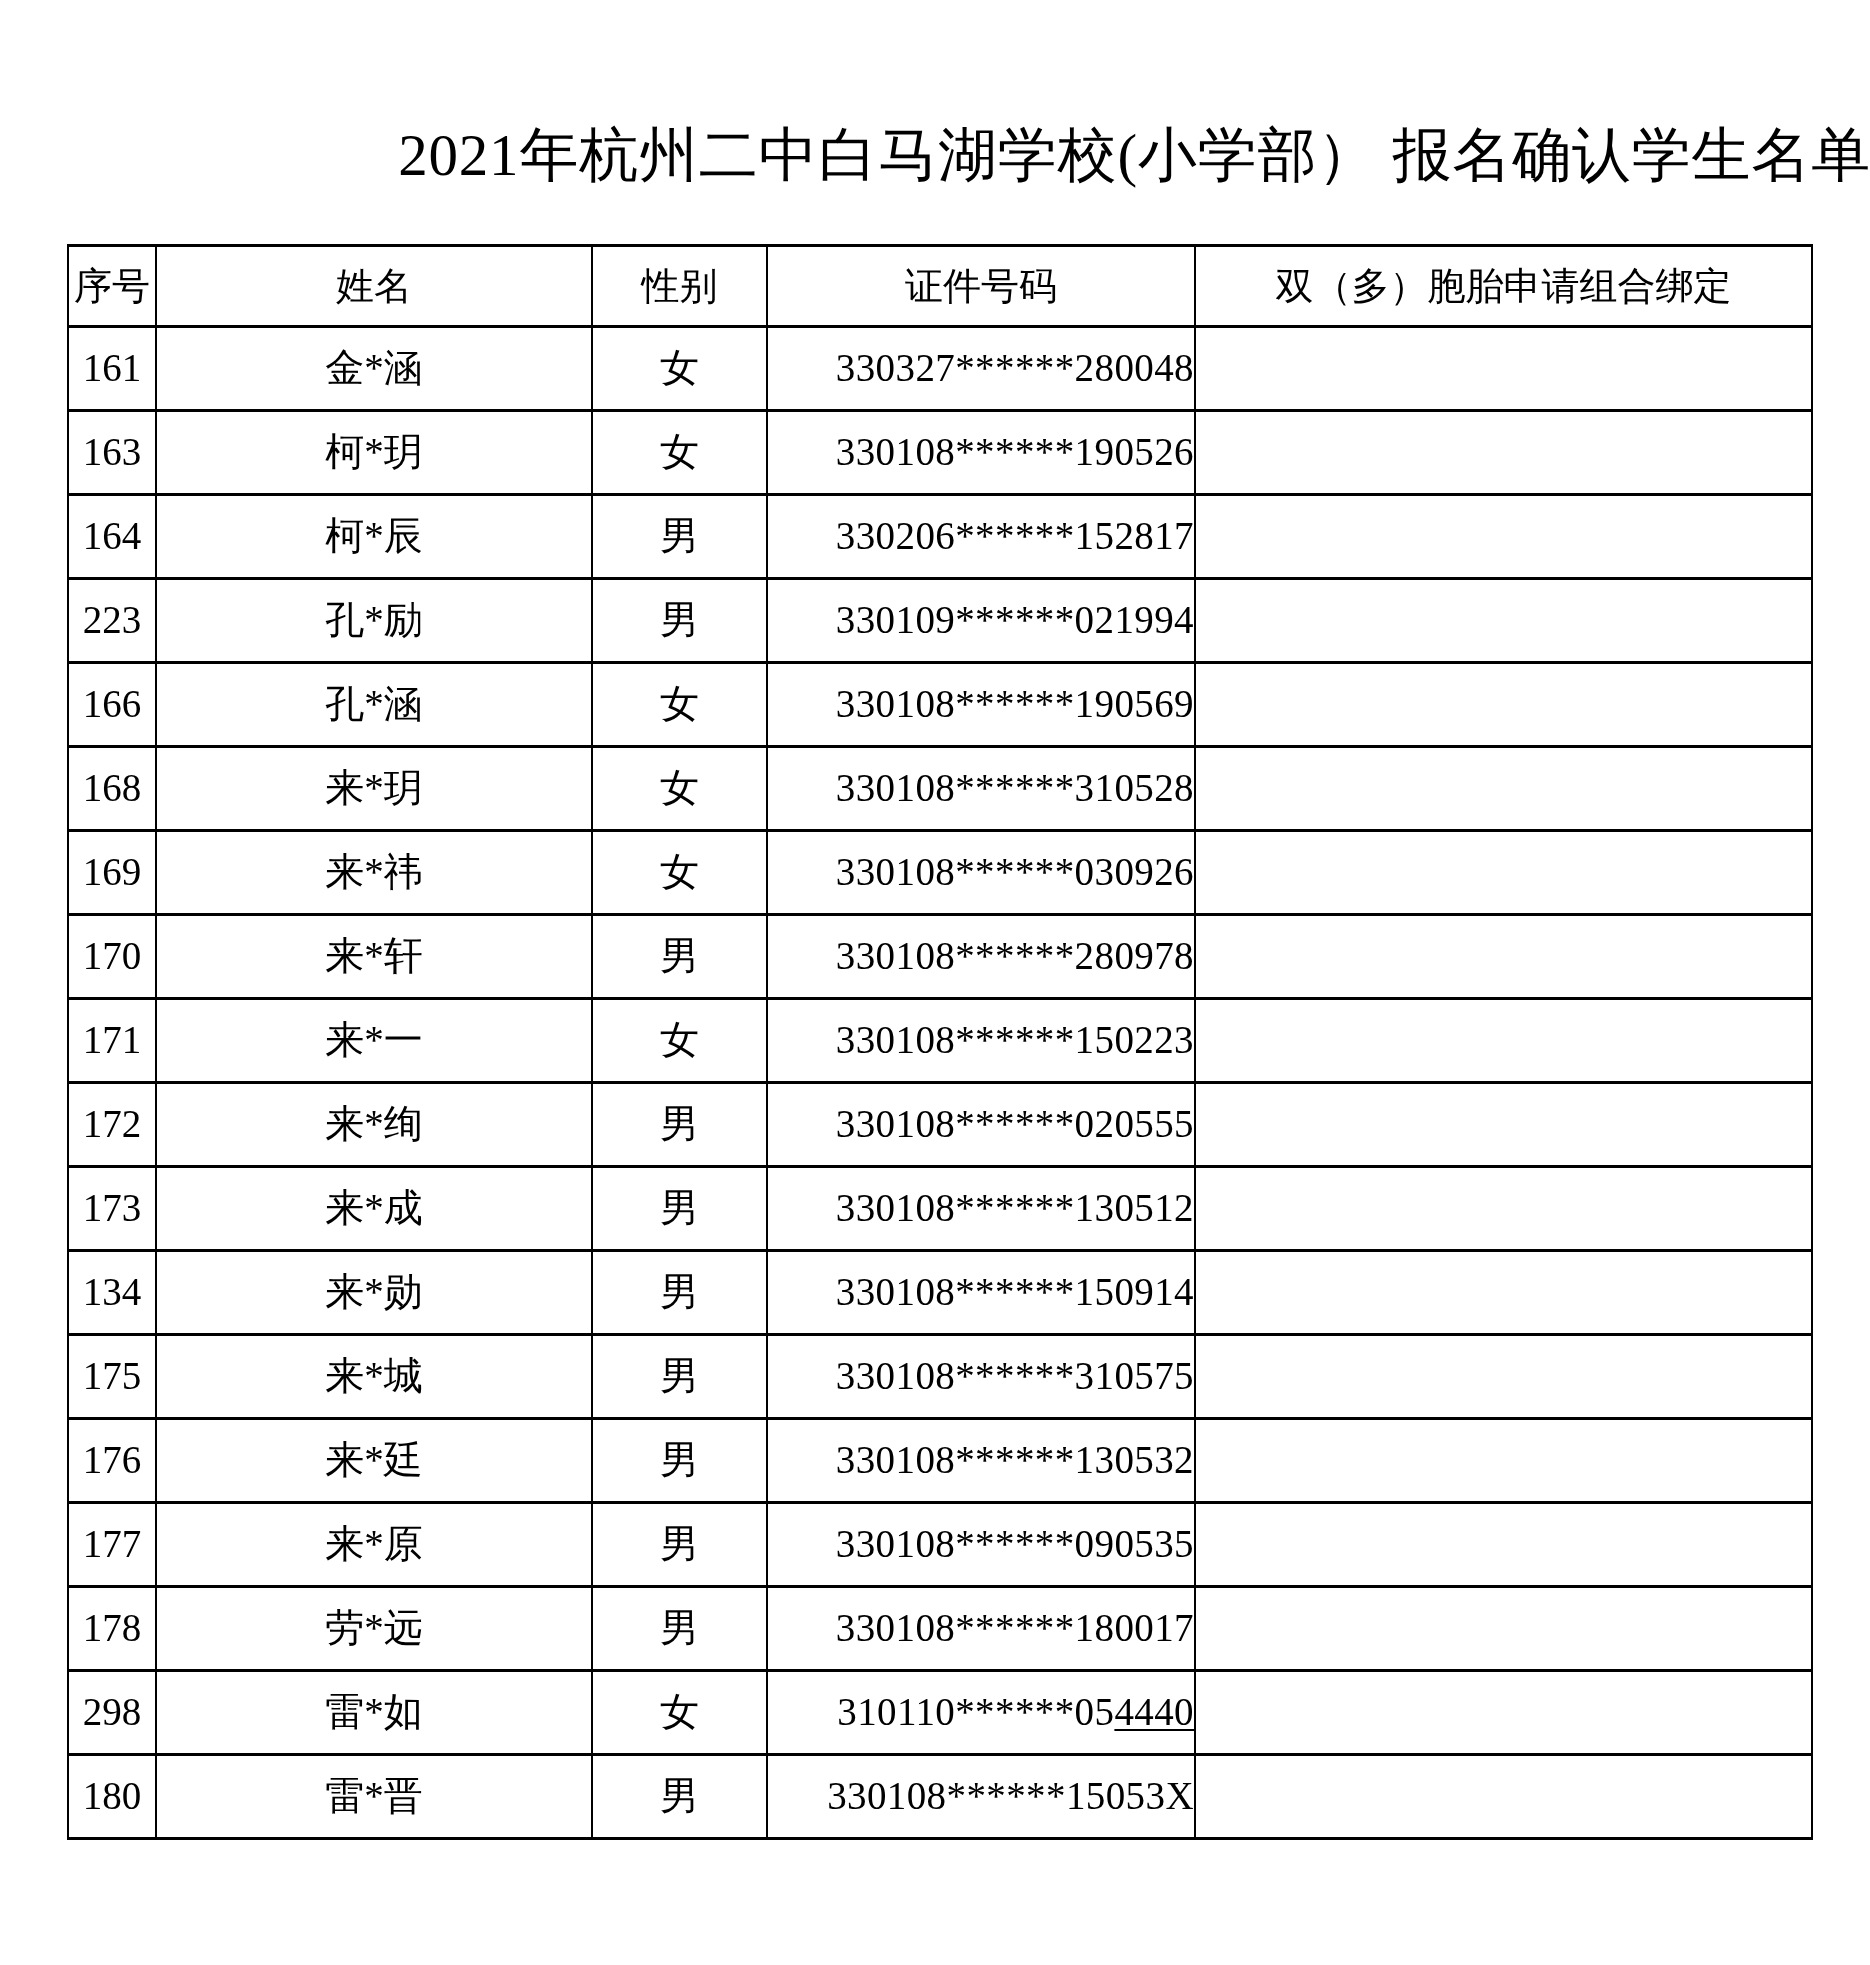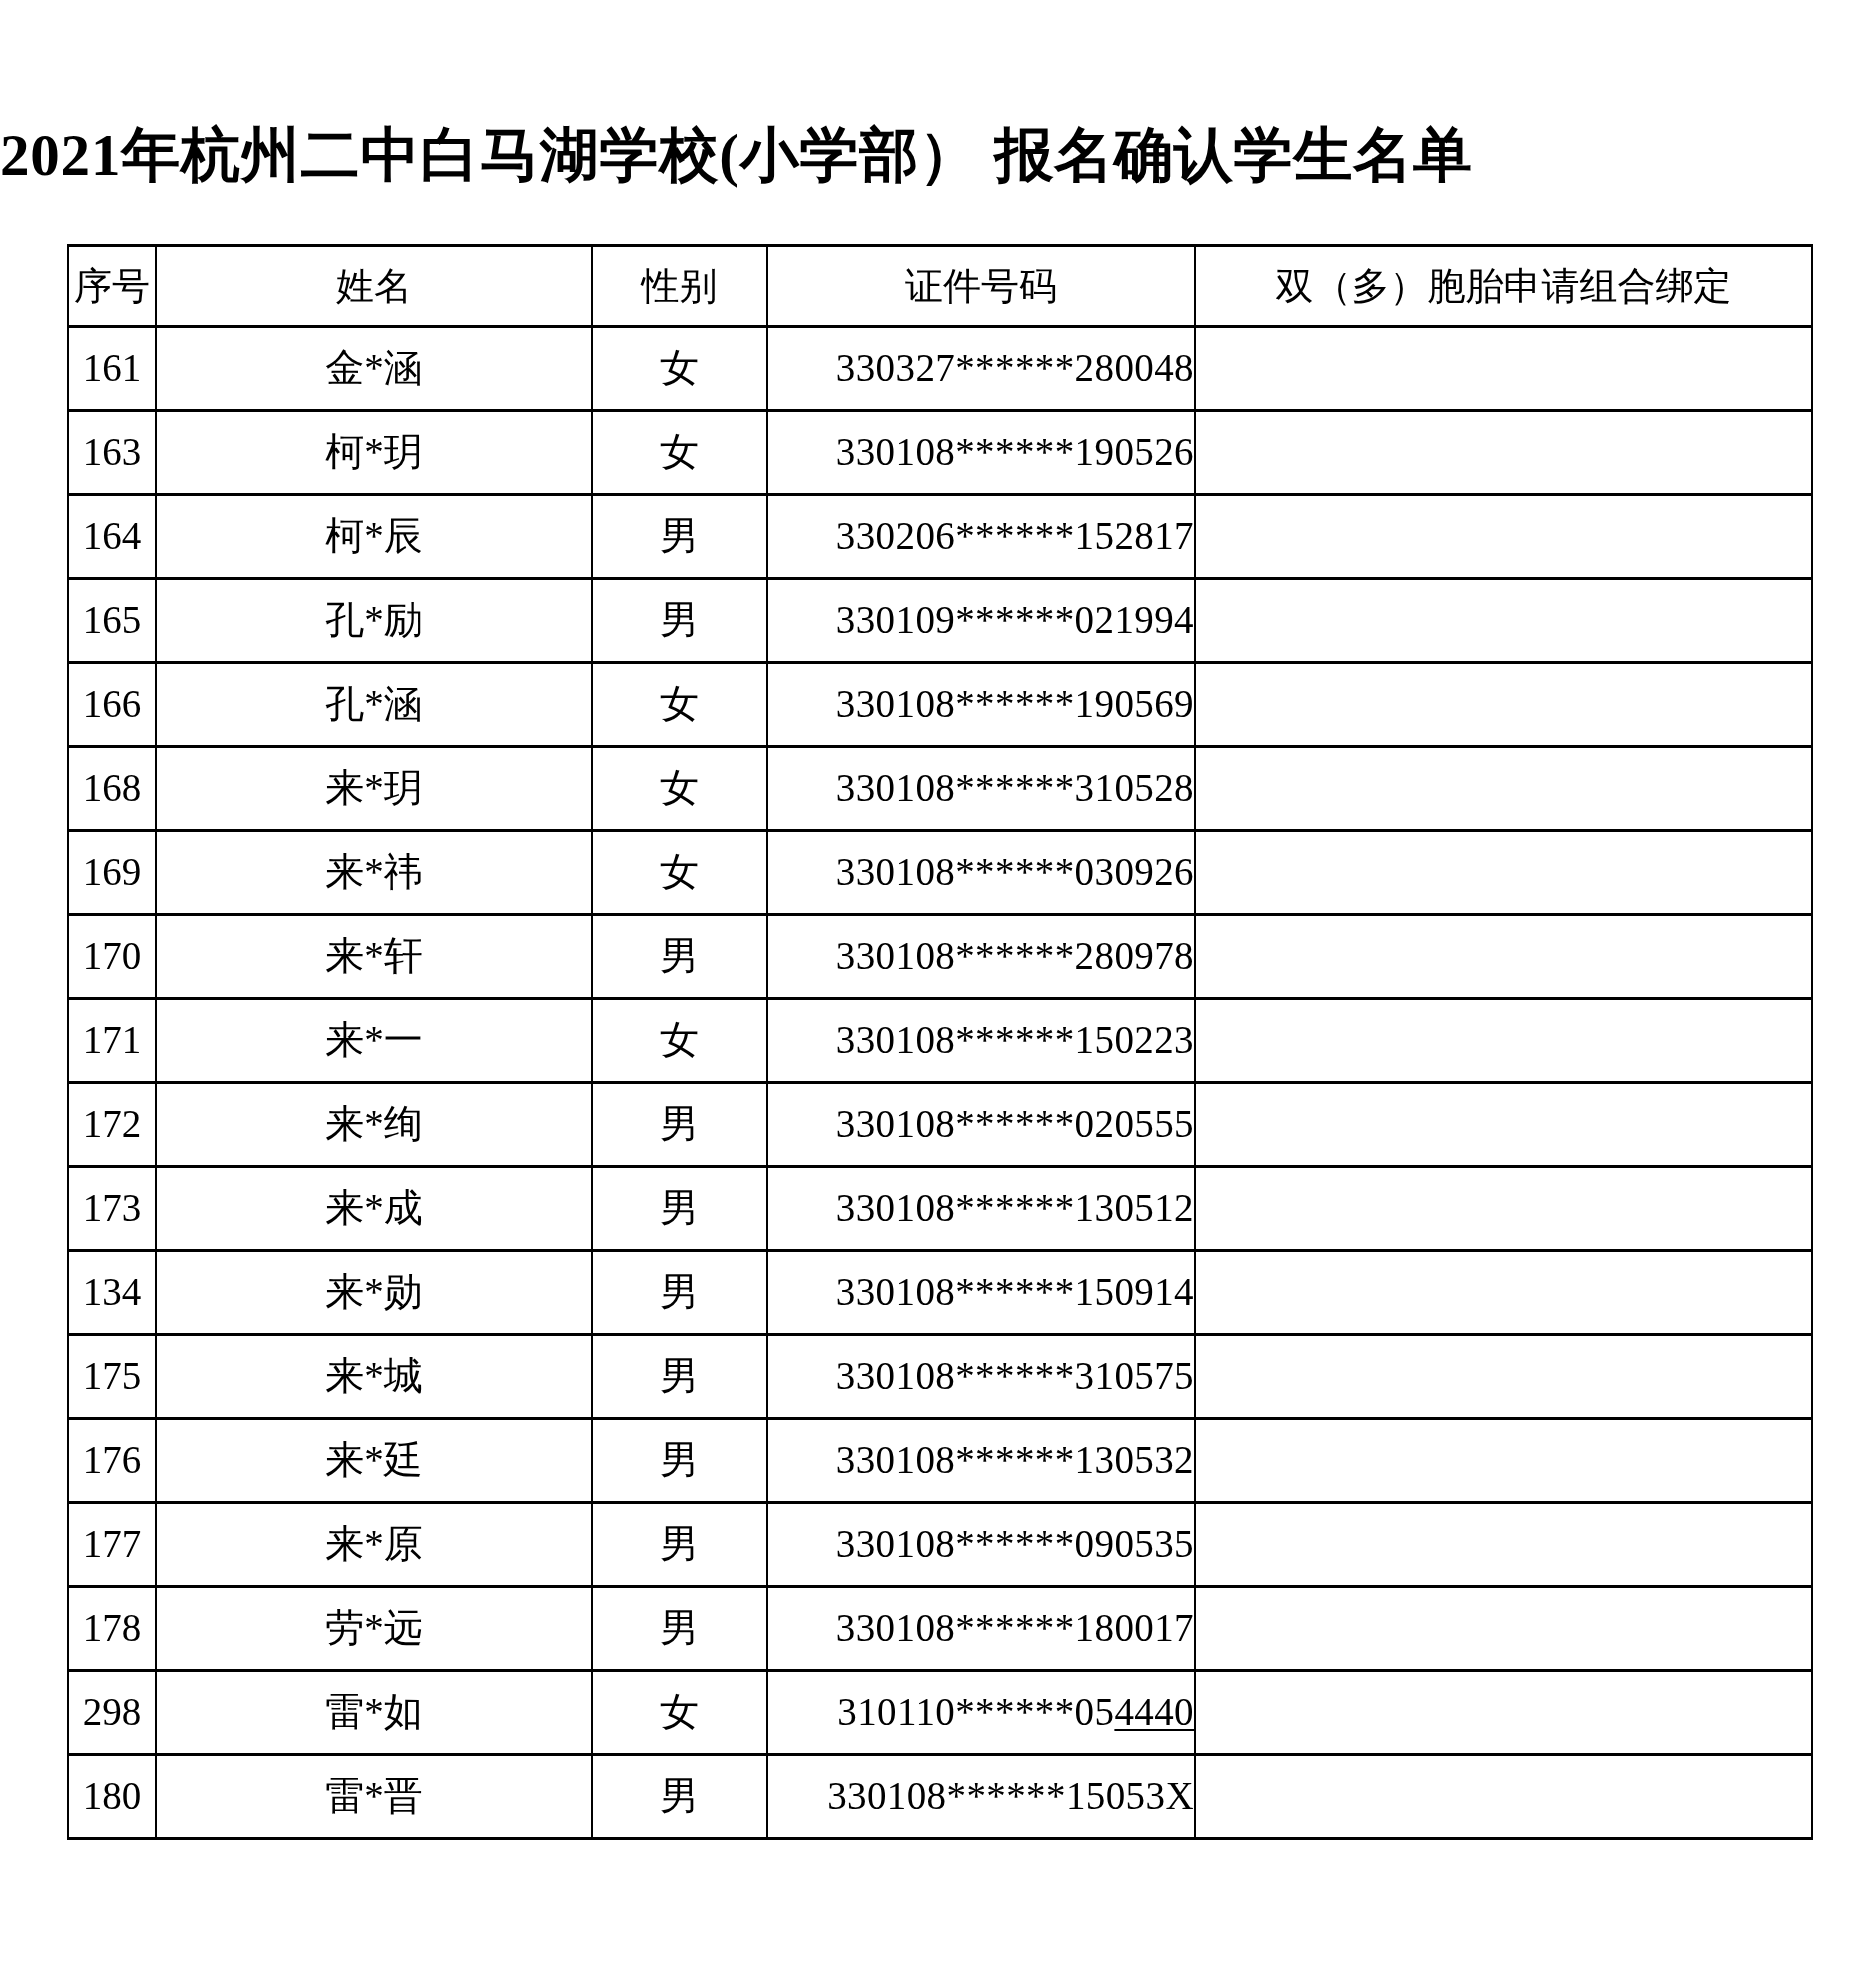--- a/index.html
+++ b/index.html
@@ -11,23 +11,23 @@
     background: #ffffff;
     color: #000000;
     font-family: "Liberation Serif", "DejaVu Serif", serif;
     overflow: hidden;
   }
   .doc-title {
     position: absolute;
     top: 116px;
     left: 0;
     right: 0;
-    text-align: left;
+    text-align: right;
     font-size: 59px;
-    font-weight: 700;
+    font-weight: 400;
     white-space: nowrap;
     letter-spacing: 0.8px;
   }
   table.roster {
     position: absolute;
     left: 67px;
     top: 244px;
     width: 1745px;
     border-collapse: collapse;
     table-layout: fixed;
@@ -98,21 +98,21 @@
           <td class="cell-twin"></td>
         </tr>
         <tr>
           <td class="cell-no">164</td>
           <td class="cell-name">柯*辰</td>
           <td class="cell-gender">男</td>
           <td class="cell-id">330206******152817</td>
           <td class="cell-twin"></td>
         </tr>
         <tr>
-          <td class="cell-no">165</td>
+          <td class="cell-no">223</td>
           <td class="cell-name">孔*励</td>
           <td class="cell-gender">男</td>
           <td class="cell-id">330109******021994</td>
           <td class="cell-twin"></td>
         </tr>
         <tr>
           <td class="cell-no">166</td>
           <td class="cell-name">孔*涵</td>
           <td class="cell-gender">女</td>
           <td class="cell-id">330108******190569</td>

